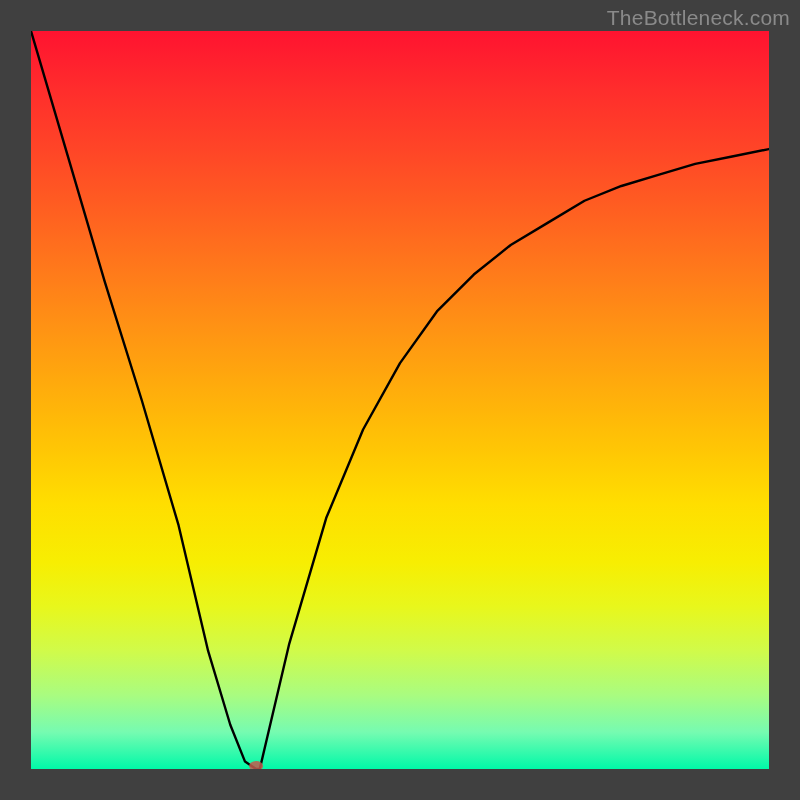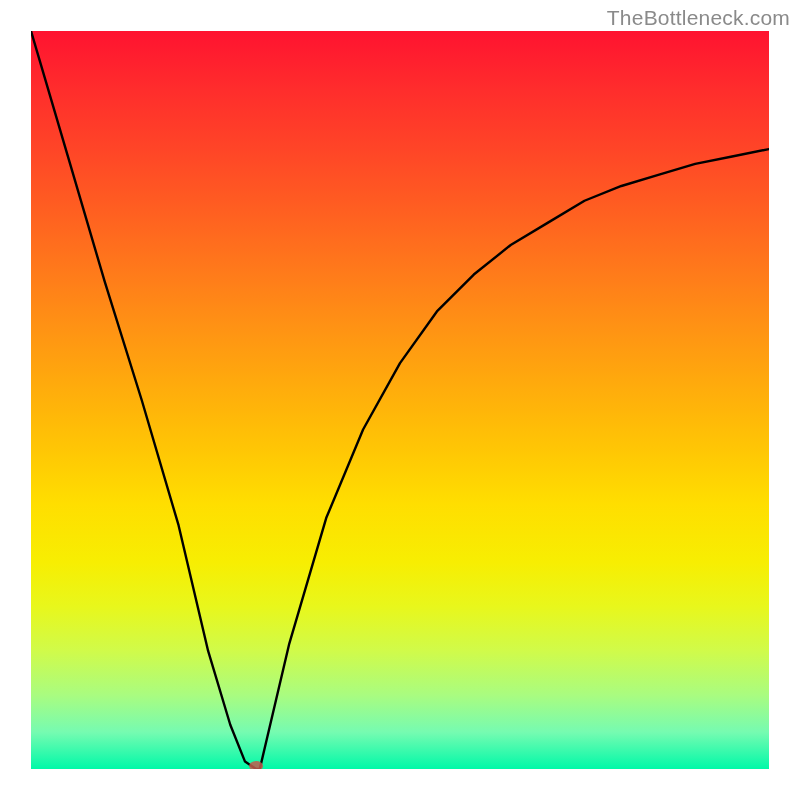--- a/index.html
+++ b/index.html
@@ -7,21 +7,21 @@
     padding: 0;
     width: 800px;
     height: 800px;
     background: #000;
     overflow: hidden;
   }
   .frame {
     position: relative;
     width: 800px;
     height: 800px;
-    background: #ffffff;
+    background: #404040;
   }
   .plot-area {
     position: absolute;
     left: 31px;
     top: 31px;
     width: 738px;
     height: 738px;
     background: linear-gradient(to bottom,
       #ff1330 0%,
       #ff2d2c 8%,

